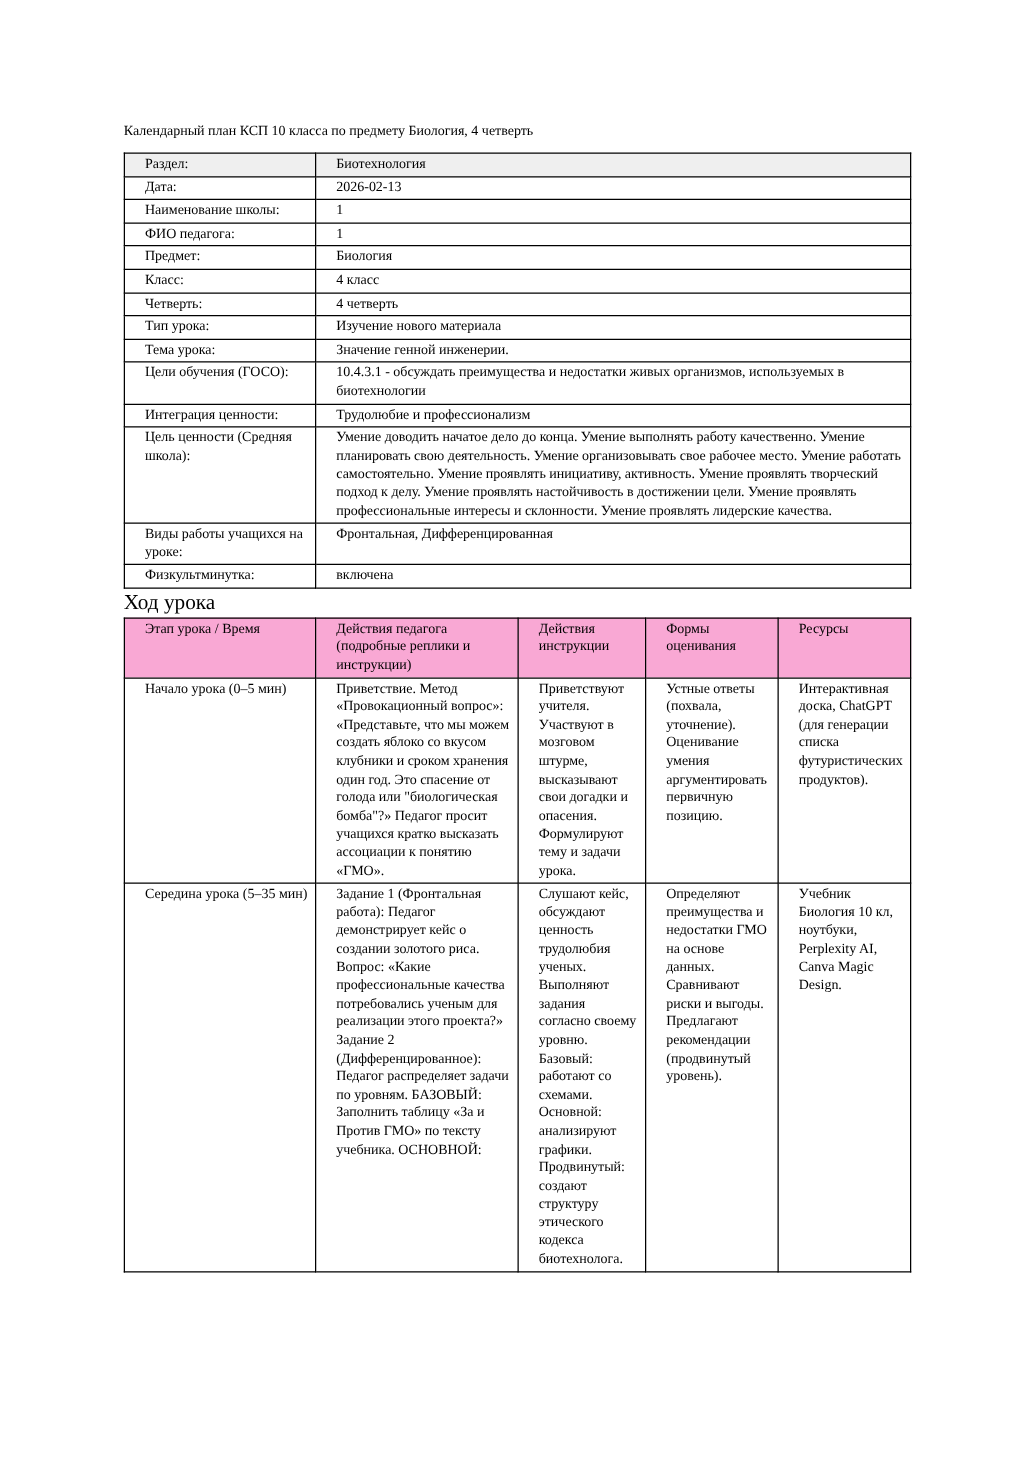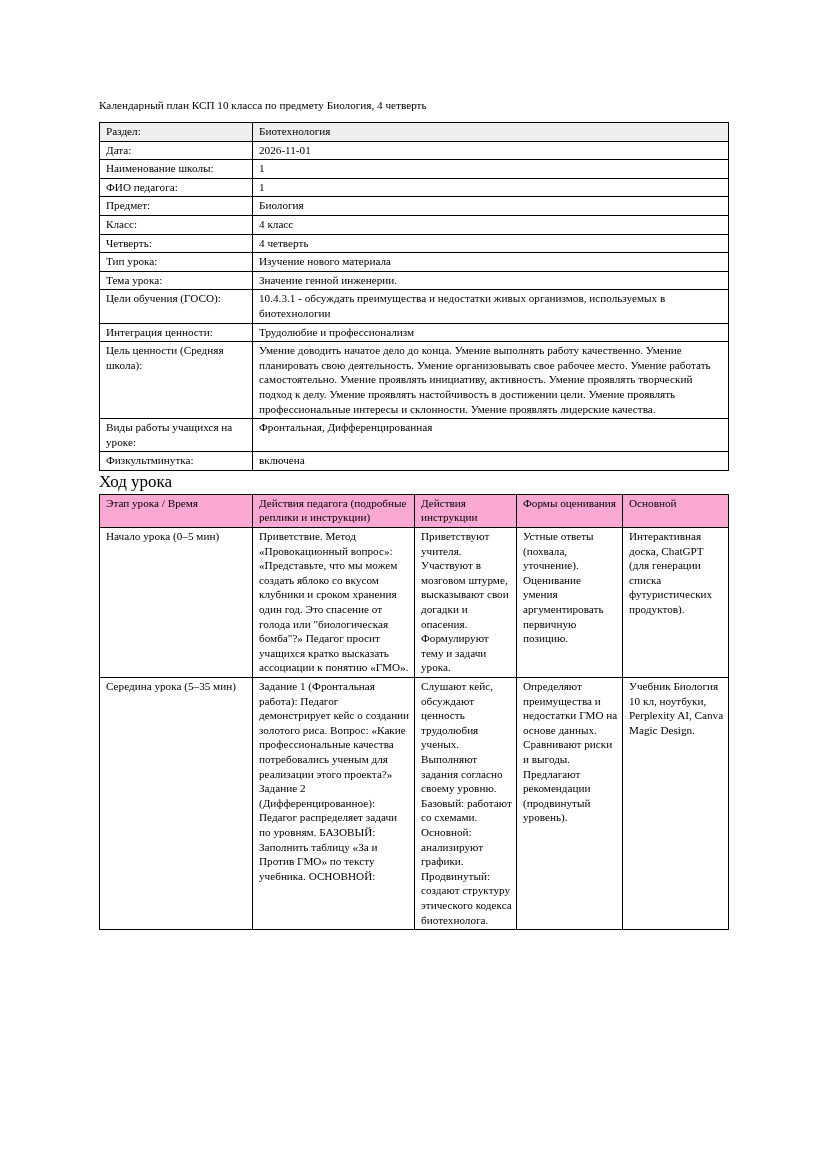--- a/index.html
+++ b/index.html
@@ -51,21 +51,21 @@
   table.doc-table {
     border-collapse: collapse;
     table-layout: fixed;
     width: 629px;
     border: 1px solid #000000;
   }
 
   table.doc-table td,
   table.doc-table th {
     border: 1px solid #000000;
-    padding: 1px 4px 2px 6px;
+    padding: 1px 4px 2px 16px;
     vertical-align: top;
     text-align: left;
     font-weight: normal;
     font-size: 11.2px;
     line-height: 14.6px;
     word-wrap: break-word;
     overflow-wrap: break-word;
     hyphens: none;
   }
 
@@ -115,21 +115,21 @@
         <col class="c-label">
         <col class="c-value">
       </colgroup>
       <tbody>
         <tr class="shaded">
           <td>Раздел:</td>
           <td>Биотехнология</td>
         </tr>
         <tr>
           <td>Дата:</td>
-          <td>2026-11-01</td>
+          <td>2026-02-13</td>
         </tr>
         <tr>
           <td>Наименование школы:</td>
           <td>1</td>
         </tr>
         <tr>
           <td>ФИО педагога:</td>
           <td>1</td>
         </tr>
         <tr>
@@ -184,21 +184,21 @@
         <col class="c3">
         <col class="c4">
         <col class="c5">
       </colgroup>
       <thead>
         <tr>
           <th>Этап урока / Время</th>
           <th>Действия педагога (подробные реплики и инструкции)</th>
           <th>Действия инструкции</th>
           <th>Формы оценивания</th>
-          <th>Основной</th>
+          <th>Ресурсы</th>
         </tr>
       </thead>
       <tbody>
         <tr>
           <td class="stage">Начало урока (0–5 мин)</td>
           <td>Приветствие. Метод «Провокационный вопрос»: «Представьте, что мы можем создать яблоко со вкусом клубники и сроком хранения один год. Это спасение от голода или "биологическая бомба"?» Педагог просит учащихся кратко высказать ассоциации к понятию «ГМО».</td>
           <td>Приветствуют учителя. Участвуют в мозговом штурме, высказывают свои догадки и опасения. Формулируют тему и задачи урока.</td>
           <td>Устные ответы (похвала, уточнение). Оценивание умения аргументировать первичную позицию.</td>
           <td>Интерактивная доска, ChatGPT (для генерации списка футуристических продуктов).</td>
         </tr>

